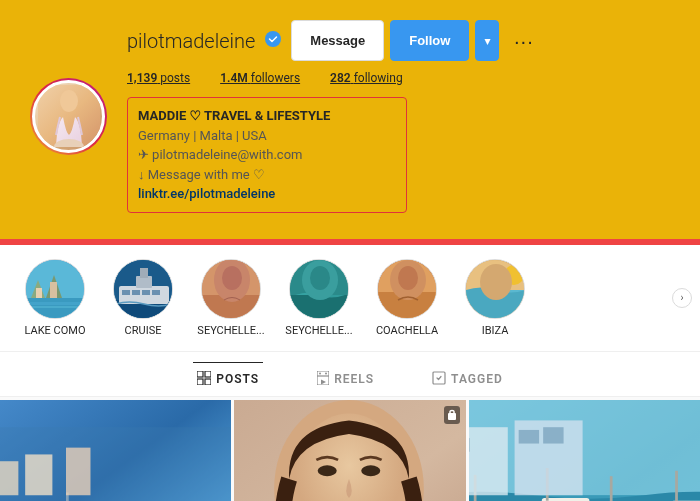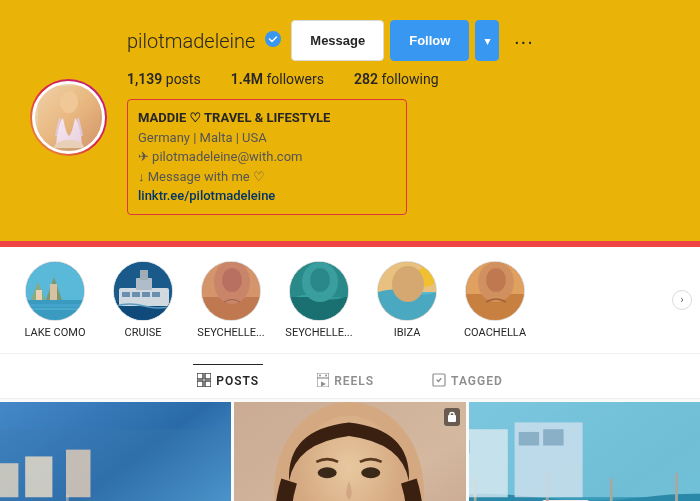--- a/index.html
+++ b/index.html
@@ -117,22 +117,23 @@
       line-height: 1;
     }
 
     .stats-row {
       display: flex;
       gap: 30px;
       margin-bottom: 12px;
     }
 
     .stat-item {
-      font-size: 14px;
+      font-size: 12px;
       color: #262626;
+      text-decoration: underline;
     }
 
     .stat-count {
       font-weight: 600;
     }
 
     .bio-box {
       border: 1px solid #e0333a;
       border-radius: 4px;
       padding: 8px 10px;
@@ -461,43 +462,43 @@
           <path d="M5 35 Q20 30 30 35 Q40 40 55 35" fill="#3aacac" opacity="0.7"></path>
           <ellipse cx="30" cy="20" rx="18" ry="20" fill="#3a9e9e"></ellipse>
           <ellipse cx="30" cy="18" rx="10" ry="12" fill="#2a8888"></ellipse>
         </svg>
       </div>
       <span class="highlight-label">SEYCHELLE...</span>
     </div>
 
 
     <div class="highlight-item">
+      <div class="highlight-circle hl-coachella">
+        <svg width="60" height="60" viewBox="0 0 60 60" xmlns="http://www.w3.org/2000/svg">
+          <rect width="60" height="60" fill="#e0a060"></rect>
+          <rect y="32" width="60" height="28" fill="#c88040"></rect>
+          <ellipse cx="30" cy="20" rx="18" ry="20" fill="#d09060"></ellipse>
+          <ellipse cx="30" cy="18" rx="10" ry="12" fill="#c07850"></ellipse>
+          <path d="M20 40 Q30 34 40 40" stroke="#a06030" stroke-width="1.5" fill="none"></path>
+        </svg>
+      </div>
+      <span class="highlight-label">COACHELLA</span>
+    </div>
+
+    <div class="highlight-item">
       <div class="highlight-circle hl-ibiza">
         <svg width="60" height="60" viewBox="0 0 60 60" xmlns="http://www.w3.org/2000/svg">
           <rect width="60" height="60" fill="#e8c080"></rect>
           <rect y="30" width="60" height="30" fill="#5ab8d0"></rect>
           <circle cx="48" cy="15" r="10" fill="#f0c030"></circle>
           <path d="M0 30 Q15 25 30 30 Q45 35 60 30L60 60L0 60Z" fill="#4aa8c0"></path>
           <ellipse cx="30" cy="22" rx="16" ry="18" fill="#d4a870"></ellipse>
         </svg>
       </div>
       <span class="highlight-label">IBIZA</span>
-    </div>
-
-    <div class="highlight-item">
-      <div class="highlight-circle hl-coachella">
-        <svg width="60" height="60" viewBox="0 0 60 60" xmlns="http://www.w3.org/2000/svg">
-          <rect width="60" height="60" fill="#e0a060"></rect>
-          <rect y="32" width="60" height="28" fill="#c88040"></rect>
-          <ellipse cx="30" cy="20" rx="18" ry="20" fill="#d09060"></ellipse>
-          <ellipse cx="30" cy="18" rx="10" ry="12" fill="#c07850"></ellipse>
-          <path d="M20 40 Q30 34 40 40" stroke="#a06030" stroke-width="1.5" fill="none"></path>
-        </svg>
-      </div>
-      <span class="highlight-label">COACHELLA</span>
     </div>
 
   </div>
   <div class="highlights-next">›</div>
 </div>
 
 <div class="tabs-section">
   <div class="tab-item active">
     <span class="tab-icon">
       <svg width="14" height="14" viewBox="0 0 14 14" fill="none" xmlns="http://www.w3.org/2000/svg">

